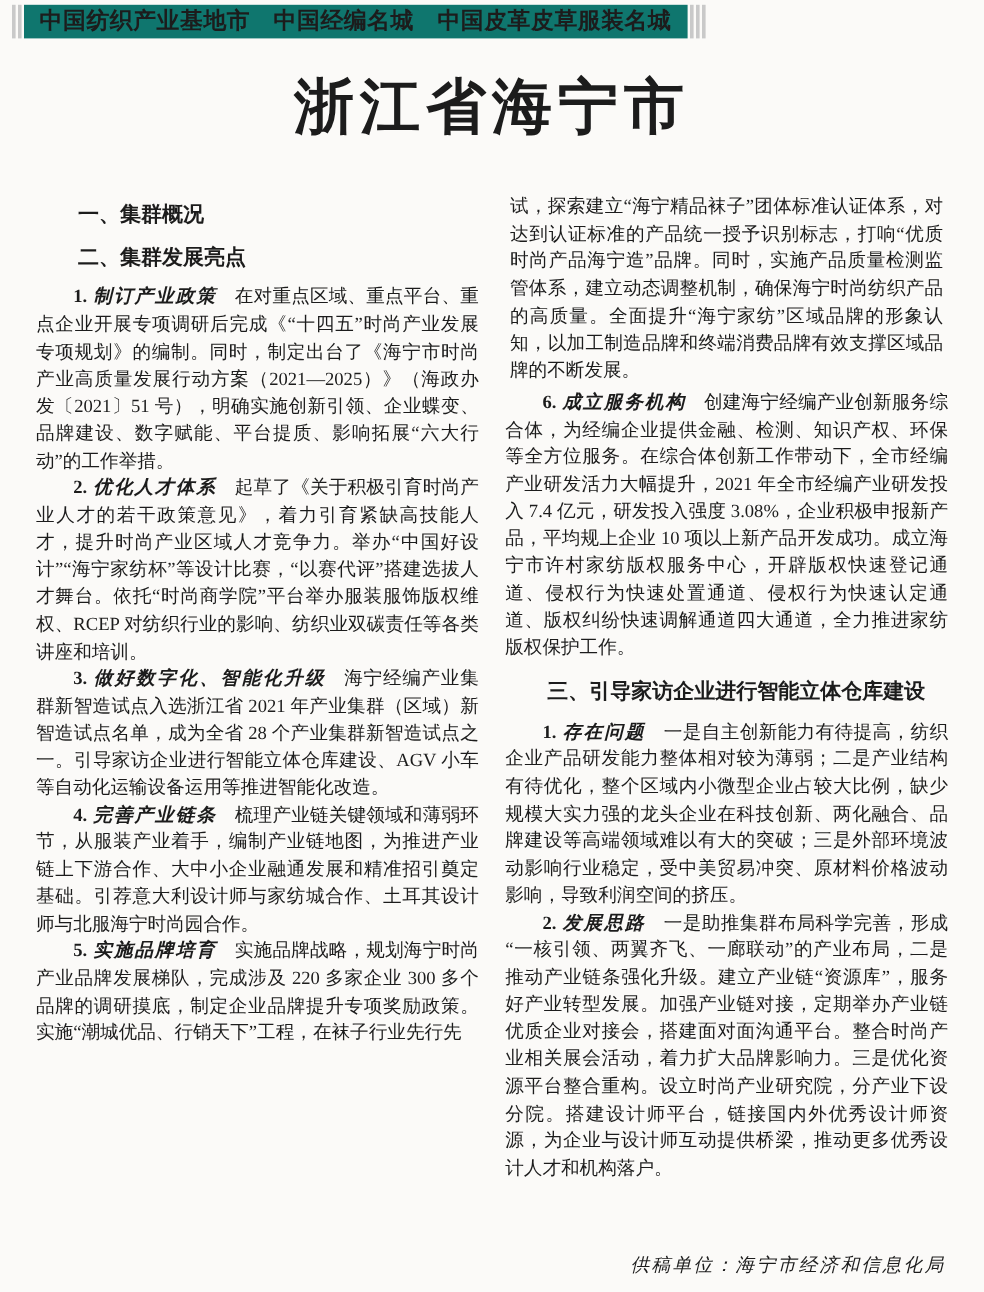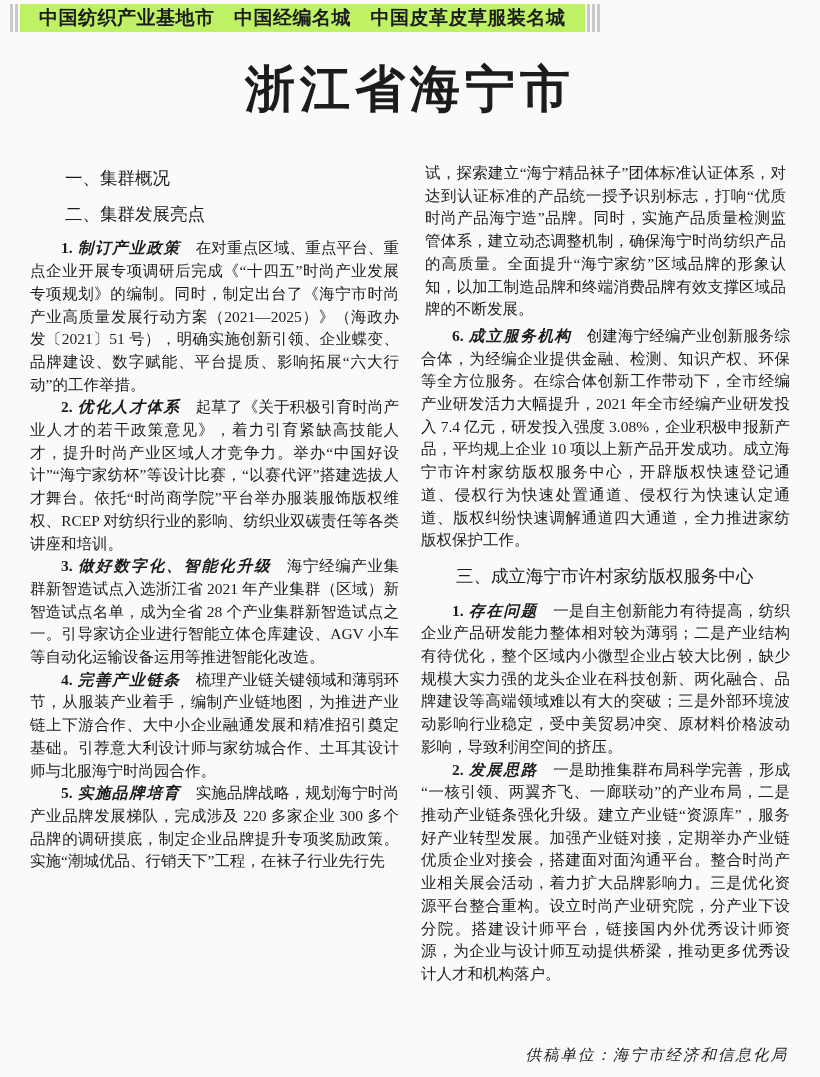--- a/index.html
+++ b/index.html
@@ -11,22 +11,22 @@
     overflow:hidden;
   }
   .page { position:relative; width:820px; height:1077px; }
 
   
   .banner { position:absolute; top:4px; left:10px; display:flex; align-items:stretch; height:28px; }
   .bars { display:flex; align-items:stretch; }
   .bars .bar { width:3px; background:#c9c9c9; margin-right:2px; }
   .bars.right { margin-left:2px; }
   .banner-box {
-    background:#bef264;
-    padding:0 19px;
+    background:#0f766e;
+    padding:0 13px;
     font-family:"Liberation Sans","DejaVu Sans",sans-serif;
     font-weight:bold;
     font-size:19px;
     line-height:28px;
     letter-spacing:0.5px;
     white-space:nowrap;
   }
 
   
   .title {
@@ -44,21 +44,21 @@
     display:flex; gap:22px;
   }
   .col {
     width:369px;
     font-size:15.5px;
     line-height:22.7px;
     text-align:justify;
   }
   .heading {
     font-family:"Liberation Sans","DejaVu Sans",sans-serif;
-    font-weight:normal;
+    font-weight:bold;
     font-size:17.5px;
     text-indent:2em;
     margin:13px 0 12px 0;
     text-align:left;
   }
   .col .heading:first-child { margin-top:9px; }
   p.para { margin:4px; text-indent:2em; }
   p.para.no-indent { text-indent:0; }
   p.item { margin:0; text-indent:2em; }
   .inum { font-weight:bold; margin-right:5px; }
@@ -113,21 +113,21 @@
       <p class="item"><span class="inum">4.</span><span class="ilabel">完善产业链条</span><span>梳理产业链关键领域和薄弱环节，从服装产业着手，编制产业链地图，为推进产业链上下游合作、大中小企业融通发展和精准招引奠定基础。引荐意大利设计师与家纺城合作、土耳其设计师与北服海宁时尚园合作。</span></p>
 
       <p class="item"><span class="inum">5.</span><span class="ilabel">实施品牌培育</span><span>实施品牌战略，规划海宁时尚产业品牌发展梯队，完成涉及 220 多家企业 300 多个品牌的调研摸底，制定企业品牌提升专项奖励政策。实施“潮城优品、行销天下”工程，在袜子行业先行先</span></p>
     </div>
 
     <div class="col">
       <p class="para no-indent">试，探索建立“海宁精品袜子”团体标准认证体系，对达到认证标准的产品统一授予识别标志，打响“优质时尚产品海宁造”品牌。同时，实施产品质量检测监管体系，建立动态调整机制，确保海宁时尚纺织产品的高质量。全面提升“海宁家纺”区域品牌的形象认知，以加工制造品牌和终端消费品牌有效支撑区域品牌的不断发展。</p>
 
       <p class="item"><span class="inum">6.</span><span class="ilabel">成立服务机构</span><span>创建海宁经编产业创新服务综合体，为经编企业提供金融、检测、知识产权、环保等全方位服务。在综合体创新工作带动下，全市经编产业研发活力大幅提升，2021 年全市经编产业研发投入 7.4 亿元，研发投入强度 3.08%，企业积极申报新产品，平均规上企业 10 项以上新产品开发成功。成立海宁市许村家纺版权服务中心，开辟版权快速登记通道、侵权行为快速处置通道、侵权行为快速认定通道、版权纠纷快速调解通道四大通道，全力推进家纺版权保护工作。</span></p>
 
-      <div class="heading">三、成立海宁市许村家纺版权服务中心</div>
+      <div class="heading">三、引导家访企业进行智能立体仓库建设</div>
 
       <p class="item"><span class="inum">1.</span><span class="ilabel">存在问题</span><span>一是自主创新能力有待提高，纺织企业产品研发能力整体相对较为薄弱；二是产业结构有待优化，整个区域内小微型企业占较大比例，缺少规模大实力强的龙头企业在科技创新、两化融合、品牌建设等高端领域难以有大的突破；三是外部环境波动影响行业稳定，受中美贸易冲突、原材料价格波动影响，导致利润空间的挤压。</span></p>
 
       <p class="item"><span class="inum">2.</span><span class="ilabel">发展思路</span><span>一是助推集群布局科学完善，形成“一核引领、两翼齐飞、一廊联动”的产业布局，二是推动产业链条强化升级。建立产业链“资源库”，服务好产业转型发展。加强产业链对接，定期举办产业链优质企业对接会，搭建面对面沟通平台。整合时尚产业相关展会活动，着力扩大品牌影响力。三是优化资源平台整合重构。设立时尚产业研究院，分产业下设分院。搭建设计师平台，链接国内外优秀设计师资源，为企业与设计师互动提供桥梁，推动更多优秀设计人才和机构落户。</span></p>
 
       <div class="credit">供稿单位：海宁市经济和信息化局</div>
     </div>
 
   </div>
 </div>

